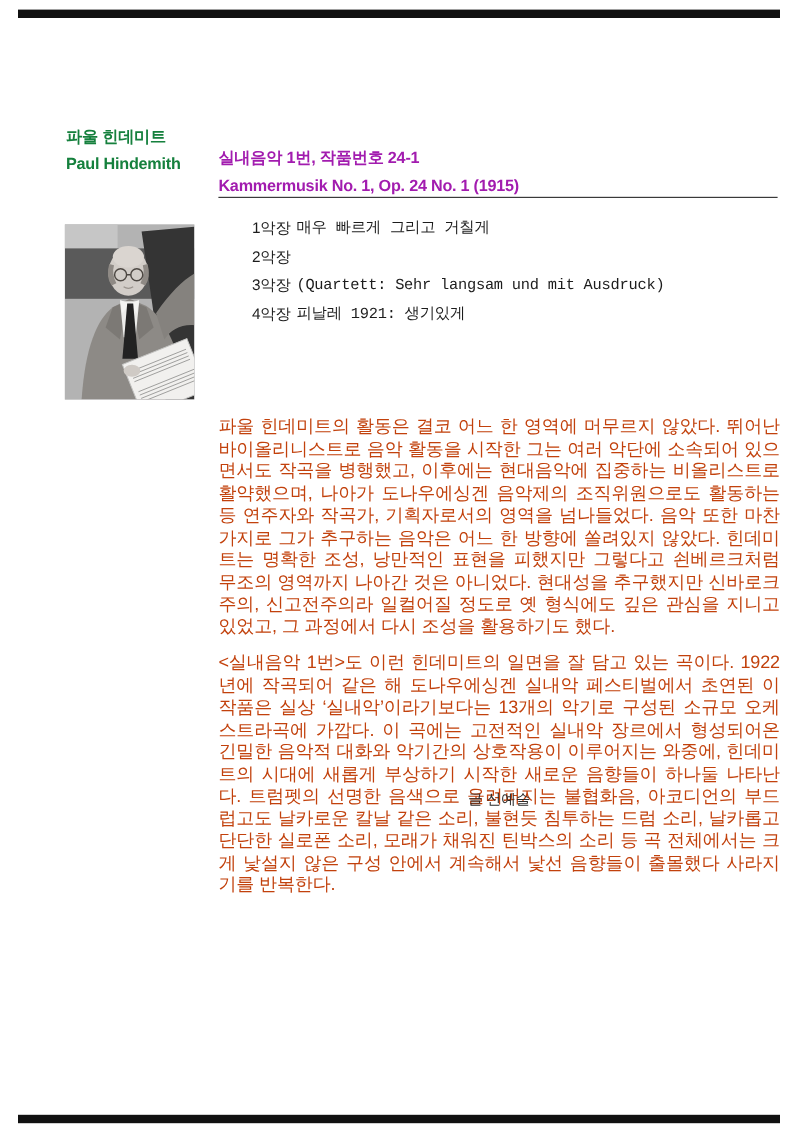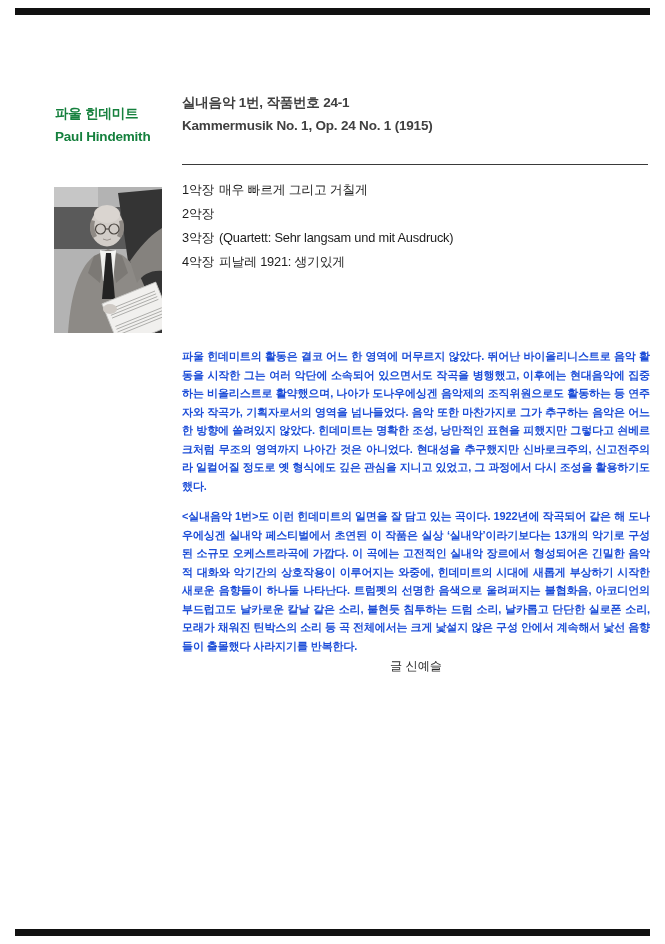--- a/index.html
+++ b/index.html
@@ -33,23 +33,23 @@
     width: 120px;
     color: #15803d;
     font-size: 13.5px;
     font-weight: 700;
     line-height: 23px;
     letter-spacing: -0.2px;
   }
   .header-work {
     position: absolute;
     left: 182px;
-    top: 91px;
-    width: 468px;
-    color: #404040;
+    top: 120px;
+    width: 468px;
+    color: #a21caf;
     font-size: 13.5px;
     font-weight: 700;
     line-height: 23px;
     letter-spacing: -0.2px;
   }
   .divider {
     position: absolute;
     left: 182px;
     top: 164px;
     width: 466px;
@@ -74,39 +74,39 @@
     top: 180px;
     width: 468px;
     color: #1c1c1c;
   }
   .movement {
     display: flex;
     margin-bottom: 5px;
     font-size: 12.8px;
     line-height: 19px;
     letter-spacing: -0.2px;
+    margin-left: 28px;
   }
   .movement .mv-no {
     width: 37px;
     flex: 0 0 37px;
   }
-  .movement .mv-text { flex: 1; }
+  .movement .mv-text { flex: 1; font-family: Liberation Mono, monospace; }
   .movement .mv-de { display: block; }
 
   .note-body {
     position: absolute;
     left: 182px;
     top: 347px;
     width: 468px;
-    color: #1d4ed8;
-    font-size: 11px;
+    color: #c2410c;
+    font-size: 15px;
     line-height: 18.5px;
     letter-spacing: -0.1px;
     text-align: justify;
-    font-weight: bold;
   }
   .note-body p { margin: 0 0 12px 0; }
 
   .credit {
     position: absolute;
     left: 182px;
     top: 658px;
     width: 468px;
     text-align: center;
     color: #2a2a2a;

